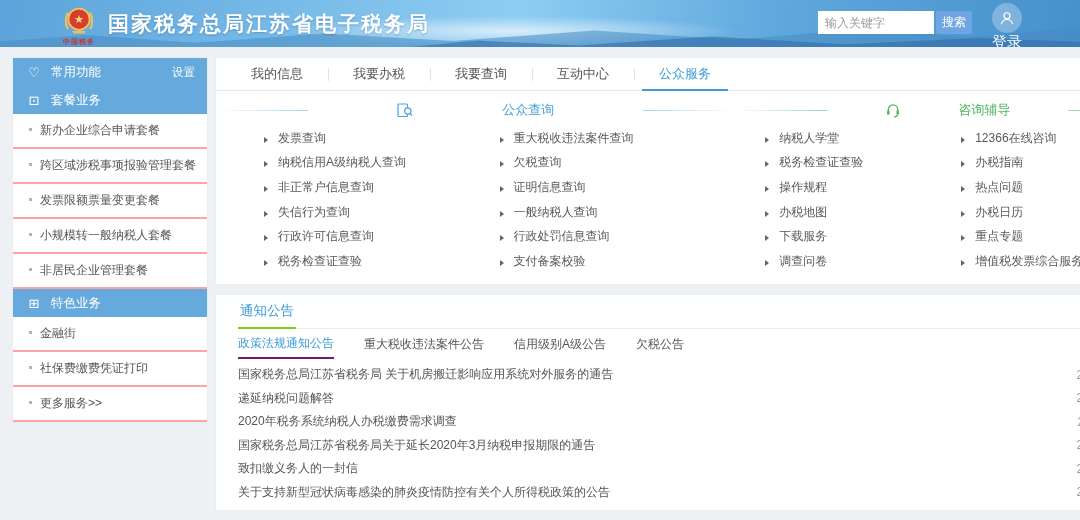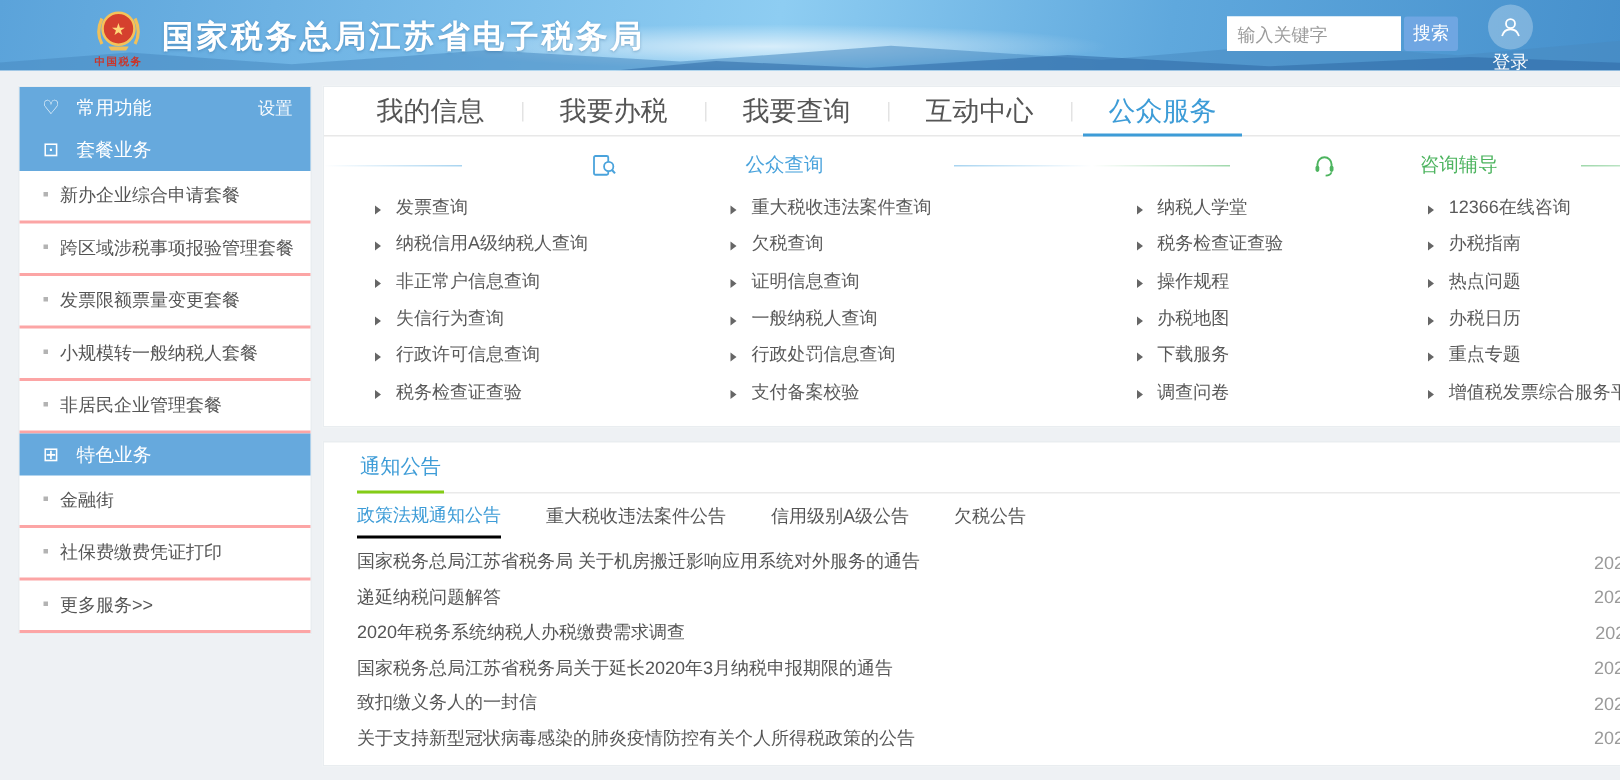--- a/index.html
+++ b/index.html
@@ -20,21 +20,21 @@
   .emblem { display:flex; flex-direction:column; align-items:center; line-height:1; }
   .emblem-caption { font-size:7px; color:#c9352b; font-weight:bold; margin-top:1px; letter-spacing:1px; }
   .site-title { color:#fff; font-size:21px; font-weight:bold; letter-spacing:2px; text-shadow:0 1px 2px rgba(30,80,130,.35); }
   .header-right { position:absolute; right:0; top:0; height:47px; display:flex; align-items:flex-start; padding:11px 58px 0 0; z-index:2; }
   .search-group { display:flex; }
   .search-input { width:116px; height:23px; border:1px solid #fff; background:#fff; font-size:12px; padding:0 6px; color:#333; outline:none; }
   .search-input::placeholder { color:#9b9b9b; }
   .search-btn { width:36px; height:23px; border:none; background:#6fa6e2; color:#fff; font-size:12px; cursor:pointer; border-radius:2px; margin-left:2px; }
   .login-stack { display:flex; flex-direction:column; align-items:center; margin-left:20px; margin-top:-8px; }
   .avatar { width:30px; height:30px; border-radius:50%; background:rgba(255,255,255,.28); display:flex; align-items:center; justify-content:center; cursor:pointer; }
-  .login-label { color:#fff; font-size:12px; margin-top:0; cursor:pointer; }
+  .login-label { color:#fff; font-size:15px; margin-top:0; cursor:pointer; }
 
   
   .content { display:flex; gap:7px; padding:10px 12px 0 12px; align-items:flex-start; }
 
   
   .sidebar { width:196px; background:#fff; border:1px solid #e9edf0; flex-shrink:0; }
   .side-blue { background:#66a9dd; color:#fff; }
   .side-blue-row { height:28px; display:flex; align-items:center; padding:0 12px 0 14px; font-size:12.5px; cursor:pointer; }
   .side-blue-row .s-icon { width:14px; margin-right:10px; font-size:13px; text-align:center; }
   .side-blue-row .s-action { margin-left:auto; font-size:11.5px; opacity:.95; cursor:pointer; }
@@ -42,54 +42,54 @@
   .side-list li { border-bottom:2px solid #fca5a5; }
   .side-item { display:block; font-size:12px; color:#555; padding:8px 8px 8px 16px; cursor:pointer; }
   .side-item::before { content:''; display:inline-block; width:3px; height:3px; background:#b3b3b3; margin-right:8px; vertical-align:3px; }
 
   
   .main-col { flex:1; }
   .panel { background:#fff; border:1px solid #e9edf0; }
   .services-panel { height:228px; }
 
   .tabs { display:flex; list-style:none; border-bottom:1px solid #e8e8e8; height:33px; padding-left:10px; }
-  .tab { position:relative; padding:12px 25px; font-size:18px; color:#555; display:flex; align-items:center; cursor:pointer;font-family:Liberation Mono, monospace; }
+  .tab { position:relative; padding:12px 25px; font-size:13px; color:#555; display:flex; align-items:center; cursor:pointer;font-family:Liberation Mono, monospace; }
   .tab + .tab::before { content:''; position:absolute; left:0; top:10px; width:1px; height:13px; background:#e3e3e3; }
   .tab.active { color:#3d9cd7; }
   .tab.active::after { content:''; position:absolute; left:8px; right:8px; bottom:-1px; height:2px; background:#3d9cd7; }
 
   .sections { display:flex; padding-top:9px; }
   .section-query { width:55%; }
   .section-consult { width:45%; }
   .sec-header { display:flex; align-items:center; justify-content:space-between; gap:7px; height:20px; }
   .sec-line { width:92px; height:1px; }
   .blue .sec-line.l { background:linear-gradient(to right, rgba(168,212,240,0), #a8d4f0); }
   .blue .sec-line.r { background:linear-gradient(to left, rgba(168,212,240,0), #a8d4f0); }
   .blue .sec-title { color:#4aa3dc; font-size:13px; }
   .green .sec-line.l { background:linear-gradient(to right, rgba(159,216,171,0), #9fd8ab); }
   .green .sec-line.r { background:linear-gradient(to left, rgba(159,216,171,0), #9fd8ab); }
   .green .sec-title { color:#4db45f; font-size:13px; }
 
   .cols { display:flex; margin-top:6px; }
-  .section-query .cols { padding-left:34px; }
+  .section-query .cols { padding-left:48px; }
   .section-consult .cols { padding-left:30px; }
   .linklist { list-style:none; }
   .section-query .linklist { width:237px; }
   .section-consult .linklist { width:196px; }
   .linklist li { height:24.6px; display:flex; align-items:center; }
   .q-link { font-size:12px; color:#595959; cursor:pointer; }
   .q-link::before { content:''; display:inline-block; width:0; height:0; border:3px solid transparent; border-left:4.5px solid #666; margin-right:7px; vertical-align:-1px; }
 
   
   .notice-panel { height:217px; margin-top:9px; padding:0 22px; }
   .notice-head { height:34px; border-bottom:1px solid #eaeaea; display:flex; justify-content:space-between; align-items:stretch; }
   .notice-title { font-size:13.5px; color:#3d9cd7; display:flex; align-items:center; border-bottom:2px solid #84cc16; margin-bottom:-1px; padding:0 2px; }
   .notice-tabs { display:flex; gap:30px; height:30px; align-items:center; }
   .notice-tab { font-size:12px; color:#555; cursor:pointer; height:30px; display:flex; align-items:center; }
-  .notice-tab.active { color:#3d9cd7; border-bottom:2px solid #000000; }
+  .notice-tab.active { color:#3d9cd7; border-bottom:2px solid #701a75; }
   .notice-list { list-style:none; margin-top:4px; }
   .notice-row { display:flex; justify-content:space-between; align-items:center; height:23.5px; }
   .notice-row-title { font-size:12px; color:#555; cursor:pointer; white-space:nowrap; overflow:hidden; }
   .notice-row-date { font-size:12px; color:#9a9a9a; flex-shrink:0; margin-left:20px; }
 </style>
 </head>
 <body>
 
 <header class="topbar">
   <div class="cloud"></div>

